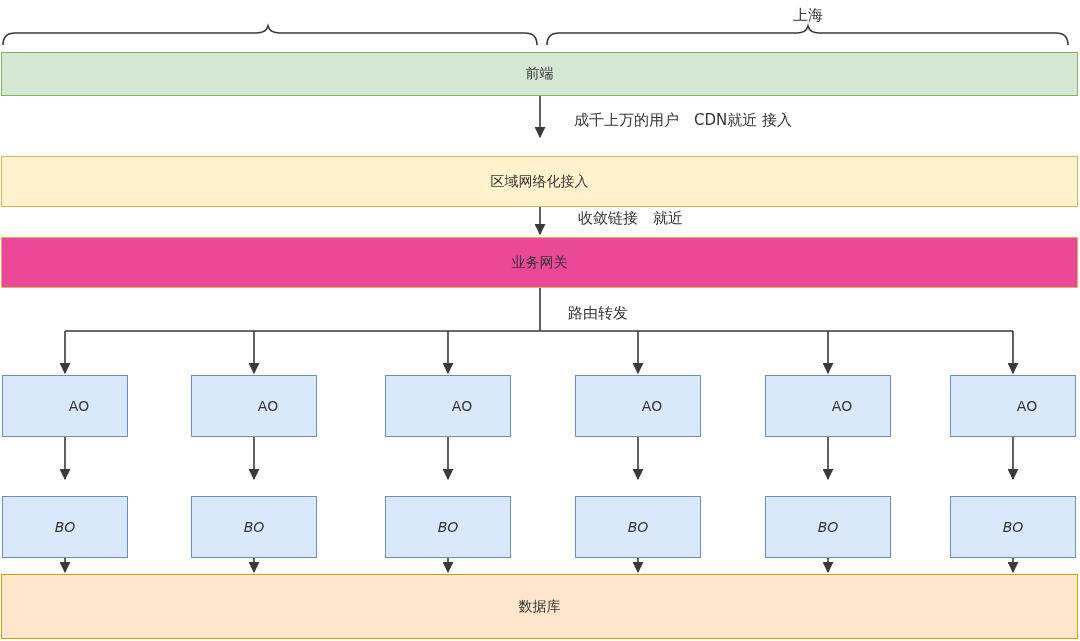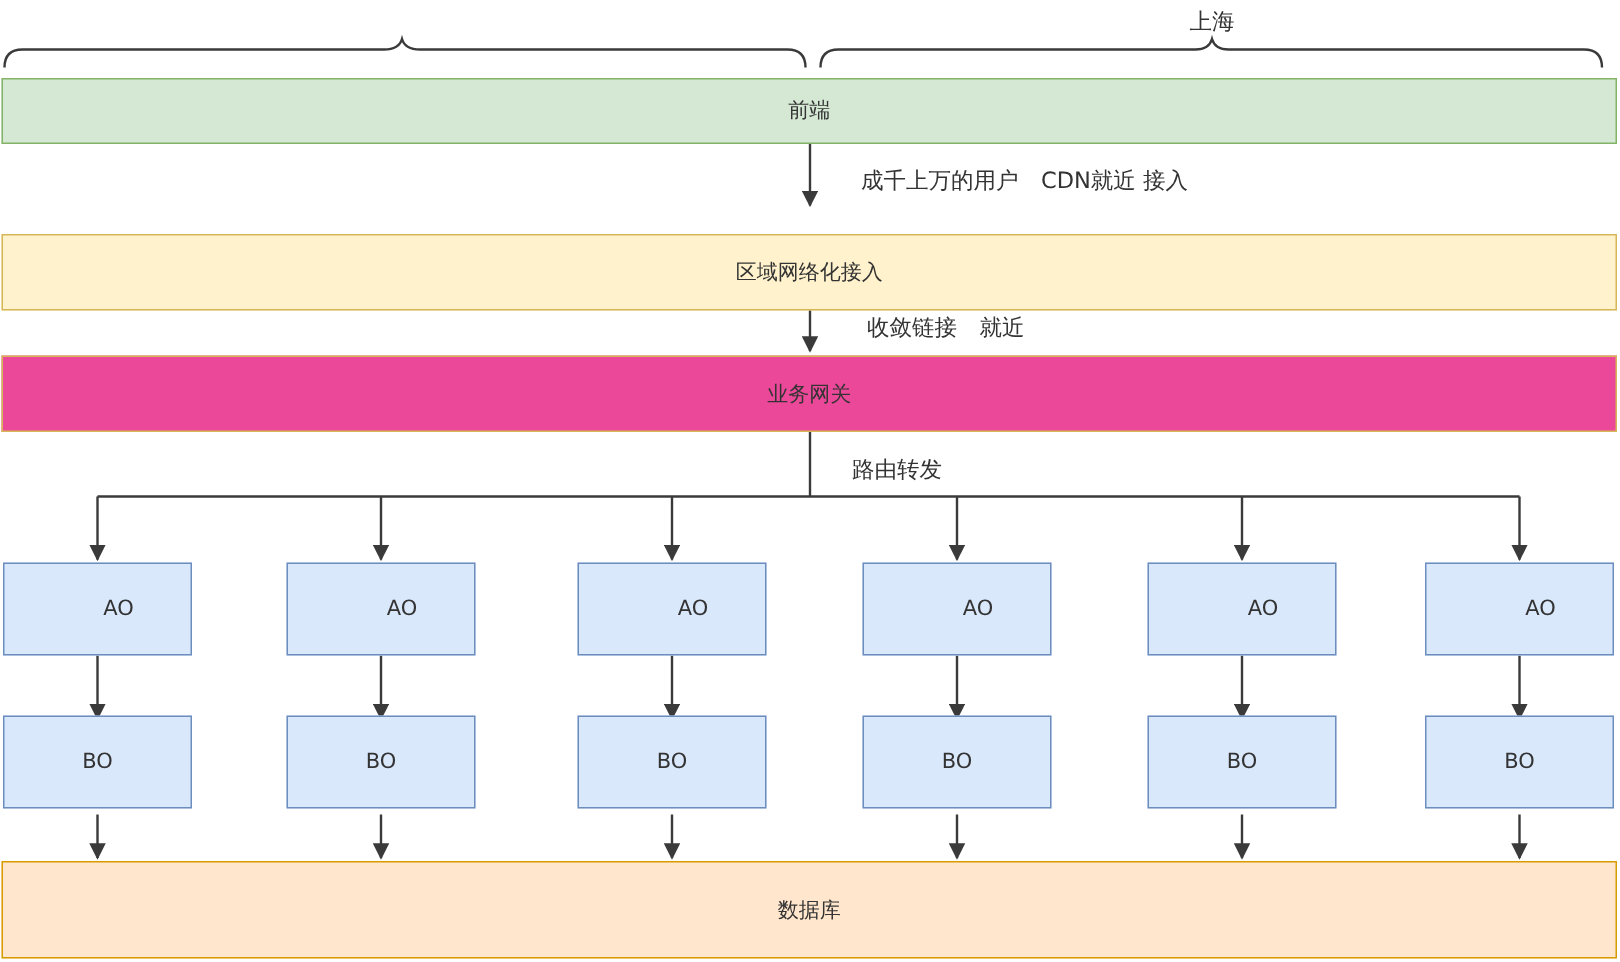--- a/index.html
+++ b/index.html
@@ -17,21 +17,21 @@
   .bar.gateway{top:237px;height:51px;background:#ec4899;border-color:#d6b656;}
   .bar.database{top:574px;height:65px;background:#ffe6cc;border-color:#d79b00;}
   .edge-label{position:absolute;font-size:15px;color:#333;white-space:pre;z-index:2;}
   .edge-label.l1{left:574px;top:111px;}
   .edge-label.l2{left:578px;top:209px;}
   .edge-label.l3{left:568px;top:304px;text-align:center;}
   .node{position:absolute;width:126px;height:62px;box-sizing:border-box;
     background:#dae8fc;border:1px solid #6c8ebf;display:flex;align-items:center;
     justify-content:center;font-size:14px;color:#333;z-index:2;}
   .node.ao{top:375px;padding-left:28px;}
-  .node.bo{top:477px;}
+  .node.bo{top:496px;font-style:italic;}
   .c1{left:2px;} .c2{left:191px;} .c3{left:385px;} .c4{left:575px;} .c5{left:765px;} .c6{left:950px;}
 </style>
 </head>
 <body>
 
 <div class="canvas">
 
   <svg class="wires" viewBox="0 0 1080 641" xmlns="http://www.w3.org/2000/svg">
     <defs>
       <marker id="arr" viewBox="0 0 10 10" refX="9" refY="5" markerWidth="11" markerHeight="11" markerUnits="userSpaceOnUse" orient="auto">

